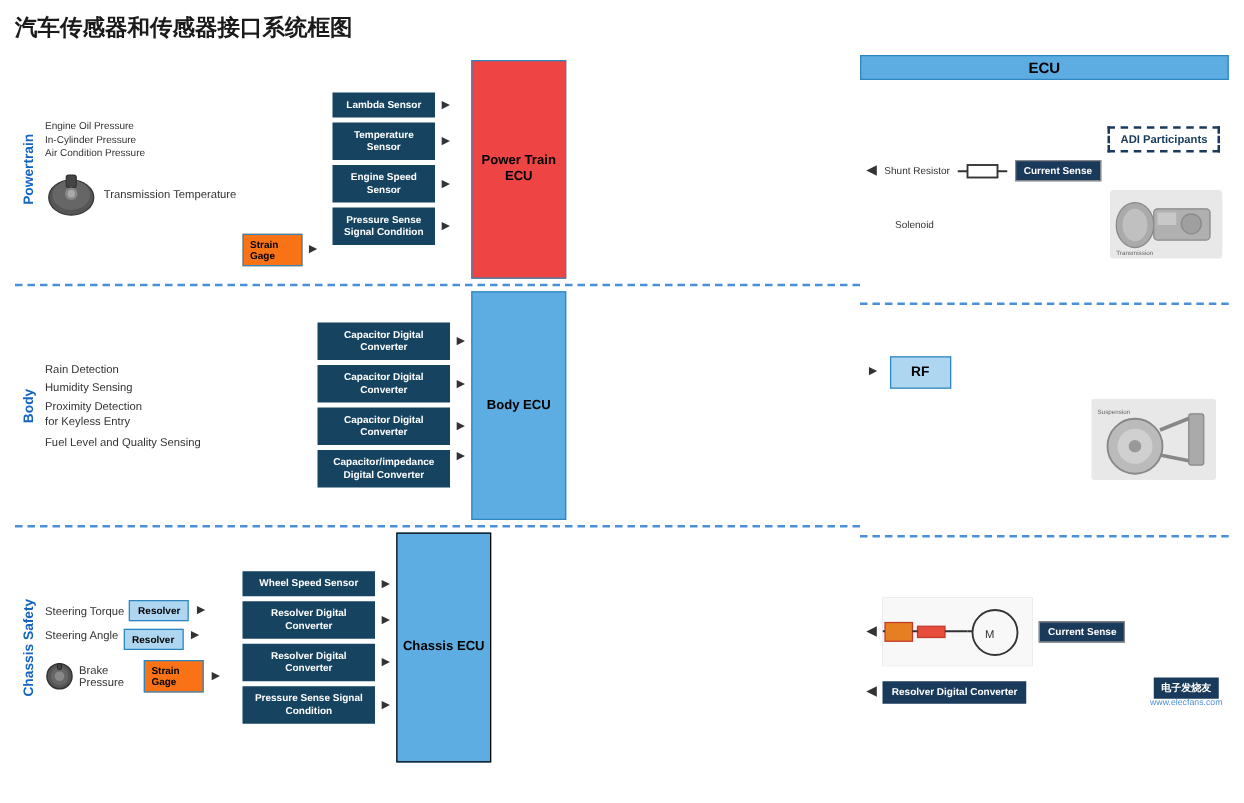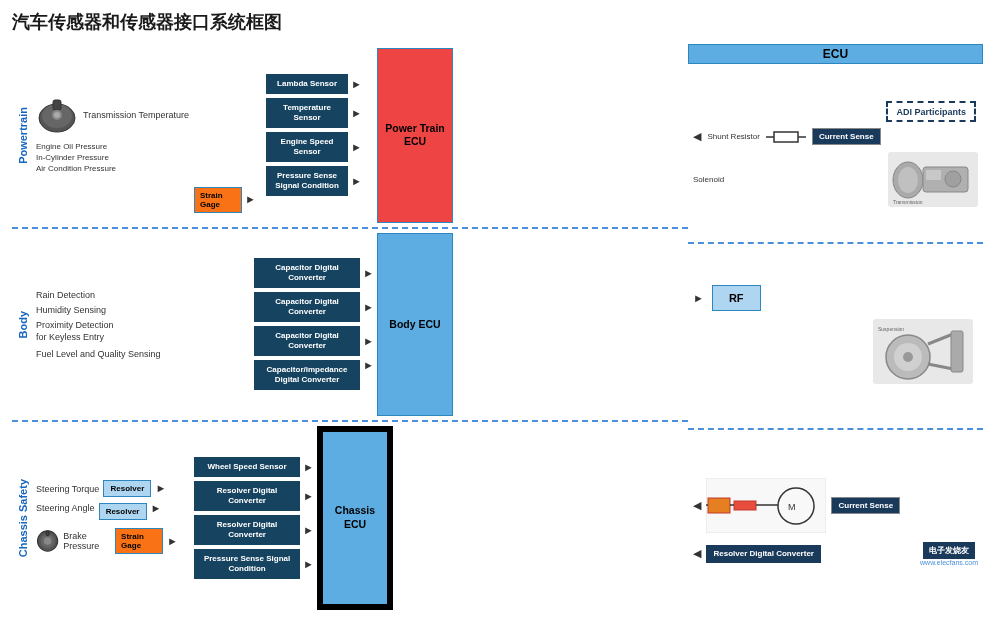--- a/index.html
+++ b/index.html
@@ -100,39 +100,39 @@
     <div style="display:flex; flex-direction:column; flex:1; min-width:0;">
 
       <div style="display:flex; flex-direction:row; border-bottom:2px dashed #4a90d9; flex:1; min-height:0;">
 
         <div class="col-label">
           <span>Powertrain</span>
         </div>
 
         <div style="width:160px; display:flex; flex-direction:column; justify-content:center; gap:8px; padding:4px 0 4px 2px;">
 
+          <div style="display:flex; align-items:flex-start; gap:3px;">
+            <div style="font-size:8px; color:#333; line-height:1.35;">
+              <div>Engine Oil Pressure</div>
+              <div>In-Cylinder Pressure</div>
+              <div>Air Condition Pressure</div>
+            </div>
+          </div>
+
           <div style="display:flex; align-items:center; gap:5px;">
 
             <svg width="42" height="38" viewBox="0 0 42 38">
               <ellipse cx="21" cy="22" rx="18" ry="14" fill="#555" stroke="#333" stroke-width="1"></ellipse>
               <ellipse cx="21" cy="20" rx="15" ry="12" fill="#666"></ellipse>
               <rect x="17" y="4" width="8" height="10" rx="2" fill="#444" stroke="#333" stroke-width="1"></rect>
               <circle cx="21" cy="19" r="5" fill="#888"></circle>
               <circle cx="21" cy="19" r="3" fill="#aaa"></circle>
             </svg>
             <span style="font-size:9px; color:#333; line-height:1.2;">Transmission Temperature</span>
           </div>
-
-          <div style="display:flex; align-items:flex-start; gap:3px;">
-            <div style="font-size:8px; color:#333; line-height:1.35;">
-              <div>Engine Oil Pressure</div>
-              <div>In-Cylinder Pressure</div>
-              <div>Air Condition Pressure</div>
-            </div>
-          </div>
         </div>
 
         <div style="display:flex; flex-direction:column; justify-content:flex-end; width:60px; padding-bottom:14px;">
           <div style="display:flex; align-items:center; gap:3px;">
             <div class="strain-box">Strain<br>Gage</div>
             <span class="arrow-small">►</span>
           </div>
         </div>
 
         <div style="width:120px; display:flex; flex-direction:column; justify-content:center; gap:4px; padding:4px 12px;">
@@ -252,21 +252,21 @@
             <span class="arrow-small">►</span>
           </div>
           <div style="display:flex;align-items:center;gap:3px;">
             <div class="conv-box-dark">Pressure Sense
 Signal Condition</div>
             <span class="arrow-small">►</span>
           </div>
         </div>
 
         <div style="width:82px; display:flex; flex-direction:column; align-items:stretch; padding:4px 3px;">
-          <div style="background:#5dade2; border:6px solid #000000; flex:1; display:flex; align-items:center; justify-content:center; text-align:center; font-size:10.5px; font-weight:bold; color:#000; line-height:1.3;">Chassis
+          <div style="background:#5dade2; border:1px solid #000000; flex:1; display:flex; align-items:center; justify-content:center; text-align:center; font-size:10.5px; font-weight:bold; color:#000; line-height:1.3;">Chassis
 ECU</div>
         </div>
       </div>
     </div>
 
     <div style="width:295px; flex-shrink:0; display:flex; flex-direction:column;">
 
       <div style="text-align:center; background:#5dade2; border:1px solid #2e86c1; font-size:12px; font-weight:bold; padding:2px; margin-bottom:2px;">ECU</div>
 
       <div style="flex:1; border-bottom:2px dashed #4a90d9; padding:5px; display:flex; flex-direction:column; justify-content:center; gap:5px;">
@@ -283,21 +283,21 @@
 
           <svg width="40" height="20" viewBox="0 0 40 20">
             <line x1="0" y1="10" x2="8" y2="10" stroke="#333" stroke-width="1.5"></line>
             <rect x="8" y="5" width="24" height="10" fill="none" stroke="#333" stroke-width="1.5"></rect>
             <line x1="32" y1="10" x2="40" y2="10" stroke="#333" stroke-width="1.5"></line>
           </svg>
 
           <div style="background:#1a3a5c; color:#fff; padding:3px 6px; font-size:8px; font-weight:bold; text-align:center; border:1px solid #888;">Current Sense</div>
         </div>
         <div style="display:flex; align-items:center; gap:6px;">
-          <span style="font-size:8px; color:#333;">Solenoid</span>
+          <span style="font-size:8px; color:#333;margin-left:23px;">Solenoid</span>
 
           <svg width="90" height="55" viewBox="0 0 90 55" style="margin-left:auto;">
             <rect width="90" height="55" fill="#e8e8e8" rx="3"></rect>
 
             <ellipse cx="20" cy="28" rx="15" ry="18" fill="#aaa" stroke="#888" stroke-width="1"></ellipse>
             <ellipse cx="20" cy="28" rx="10" ry="13" fill="#c0c0c0"></ellipse>
             <rect x="35" y="15" width="45" height="25" rx="3" fill="#b0b0b0" stroke="#888" stroke-width="1"></rect>
             <rect x="38" y="18" width="15" height="10" fill="#c8c8c8"></rect>
             <circle cx="65" cy="27" r="8" fill="#a0a0a0" stroke="#888" stroke-width="1"></circle>
             <text x="5" y="52" font-size="5" fill="#666">Transmission</text>

